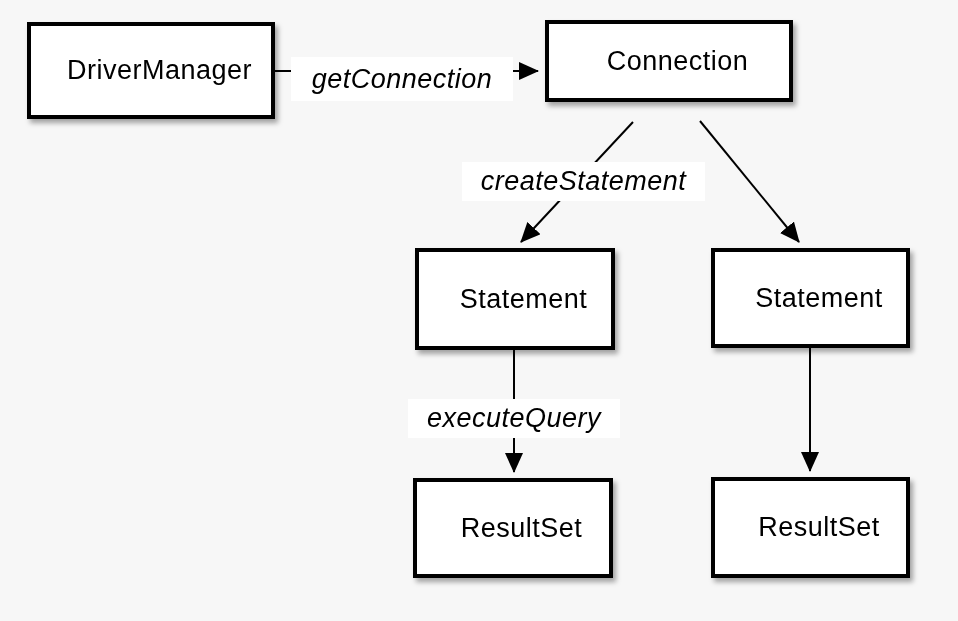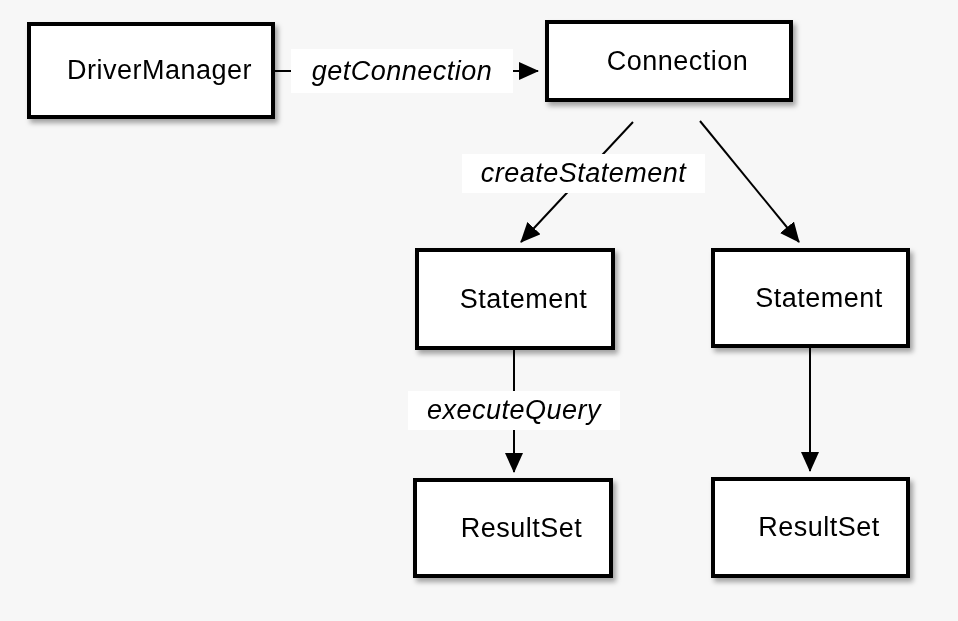--- a/index.html
+++ b/index.html
@@ -43,20 +43,21 @@
     background: #ffffff;
     display: flex;
     align-items: center;
     justify-content: center;
     font-size: 27px;
     font-style: italic;
     color: #000000;
     letter-spacing: 0.5px;
     box-sizing: border-box;
     white-space: nowrap;
+    margin-top: 8px;
   }
   
   #node-driver-manager  { left: 27px;  top: 22px;  width: 248px; height: 97px; }
   #node-connection      { left: 545px; top: 20px;  width: 248px; height: 82px; }
   #node-statement-left  { left: 415px; top: 248px; width: 200px; height: 102px; }
   #node-statement-right { left: 711px; top: 248px; width: 199px; height: 100px; }
   #node-resultset-left  { left: 413px; top: 478px; width: 200px; height: 100px; }
   #node-resultset-right { left: 711px; top: 477px; width: 199px; height: 101px; }
   
   #label-get-connection   { left: 291px; top: 49px;  width: 222px; height: 44px; }

